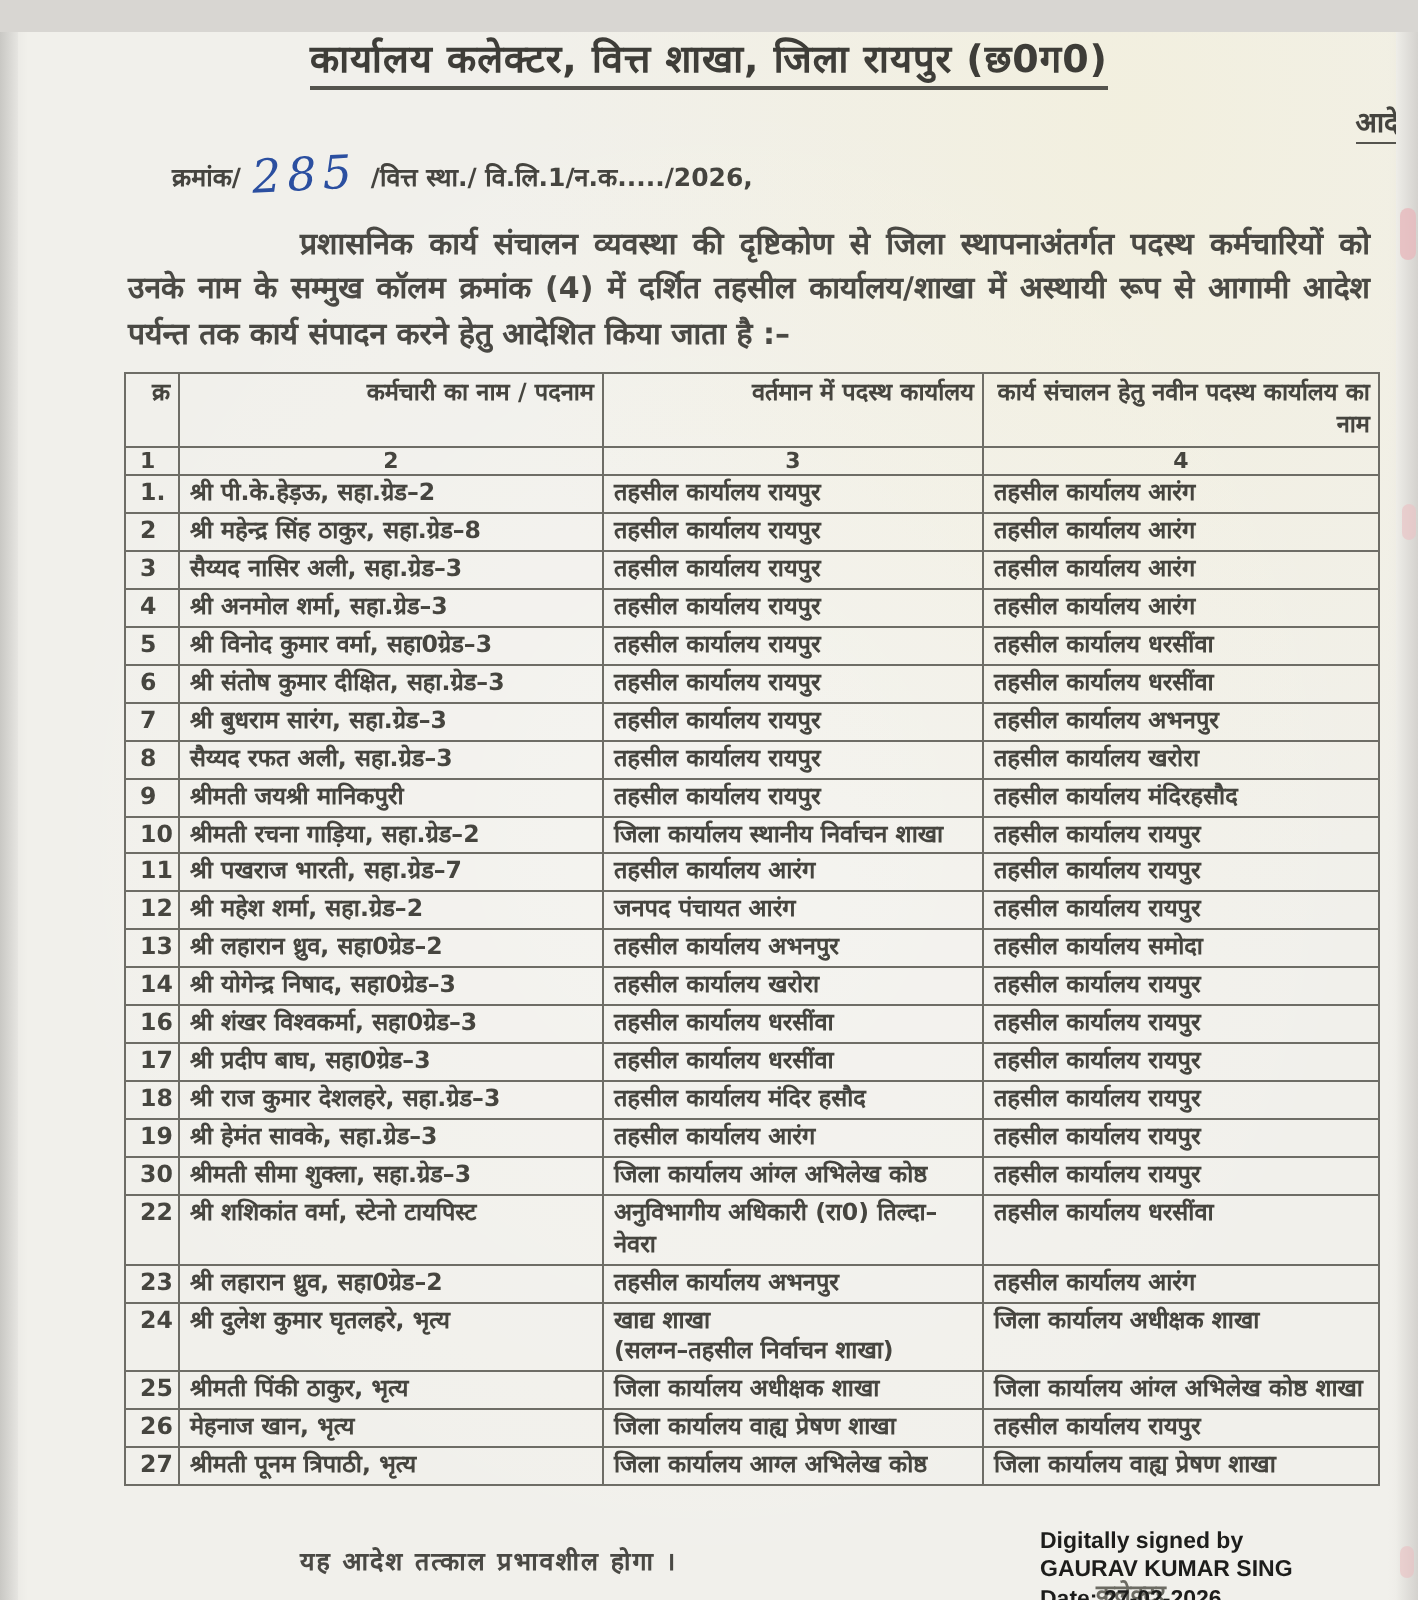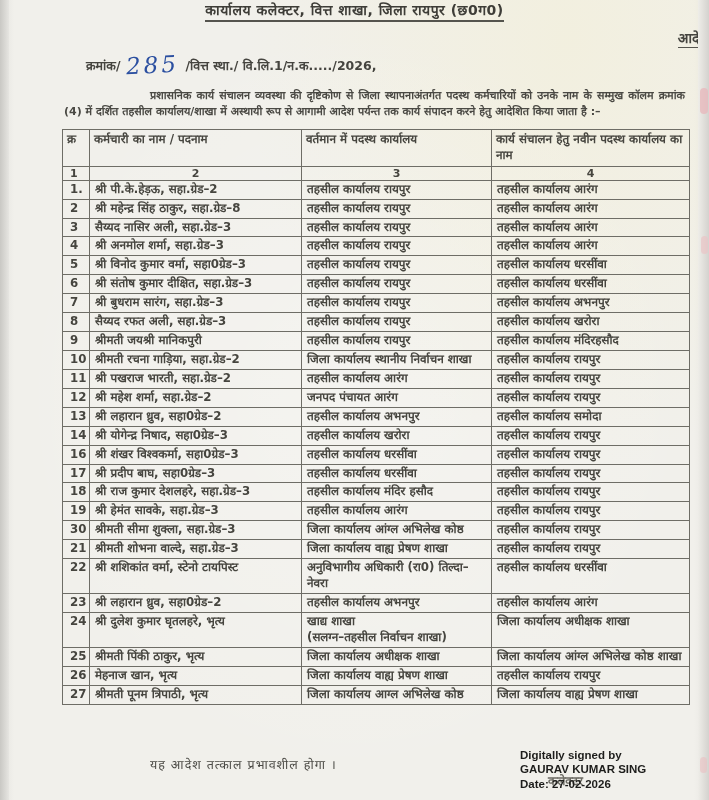--- a/index.html
+++ b/index.html
@@ -18,22 +18,22 @@
       linear-gradient(90deg,#e3e2de 0px,#f1f0eb 14px,#f1f0eb 694px,#e7e5e1 709px);
     color:#45443f;
   }
   .edge-left{position:absolute;left:0;top:0;width:9px;height:800px;background:linear-gradient(90deg,#c9c8c4,#e6e5e1);}
   .edge-right{position:absolute;right:0;top:0;width:11px;height:800px;background:linear-gradient(270deg,#d4d2ce,#eeede8);}
   .smudge1{position:absolute;right:1px;top:88px;width:8px;height:26px;background:#e7b9bd;border-radius:4px;opacity:.8;}
   .smudge2{position:absolute;right:1px;top:236px;width:7px;height:18px;background:#eac4c6;border-radius:4px;opacity:.7;}
   .smudge3{position:absolute;right:2px;top:757px;width:7px;height:16px;background:#e9bfc2;border-radius:4px;opacity:.6;}
 
   .doc-title{
-    text-align:center;
-    font-size:14px;font-weight:bold;color:#3e3d38;
+    text-align:center;margin-top:16px;
+    font-size:19px;font-weight:bold;color:#3e3d38;
   }
   .doc-title span{border-bottom:2px solid #55544e;padding-bottom:2px;letter-spacing:.5px;}
   .doc-subtitle{text-align:right;margin-top:9px;font-size:14px;font-weight:bold;}
   .doc-subtitle span{border-bottom:1.5px solid #55544e;padding-bottom:1px;}
 
   .ref-line{
     display:flex;justify-content:space-between;align-items:flex-start;
     margin:6px 26px 0 86px;font-size:12.5px;font-weight:bold;color:#45443f;
   }
   .ref-left{display:flex;align-items:flex-end;gap:6px;}
@@ -41,44 +41,44 @@
     font-size:23px;color:#2b4fa0;font-style:italic;letter-spacing:3px;
     transform:rotate(-3deg);line-height:.9;font-weight:normal;
     font-family:"DejaVu Serif",serif;position:relative;top:2px;
   }
   .hand-date{
     font-size:17px;color:#2e3a55;font-style:italic;letter-spacing:1px;
     font-family:"DejaVu Serif",serif;font-weight:bold;
   }
   .body-para{
     margin:14px 24px 0 64px;
-    font-size:11px;line-height:1.5;text-align:justify;
+    font-size:15px;line-height:1.5;text-align:justify;
     text-indent:86px;font-weight:bold;color:#4a4944;
   }
 
   table.order{
     border-collapse:collapse;table-layout:fixed;
     margin:8px 0 0 62px;width:627px;
     font-size:11.8px;color:#46453f;font-weight:bold;
   }
   table.order th,table.order td{
     border:1px solid #6e6d66;
     padding:1px 5px;vertical-align:top;text-align:left;
     white-space:pre-line;line-height:1.35;
     overflow:hidden;
   }
-  table.order th{text-align:left;font-weight:bold;padding:2px 4px;}
+  table.order th{text-align:right;font-weight:bold;padding:2px 4px;}
   table.order .numrow td{text-align:center;padding:0 4px;font-size:11px;line-height:1.2;}
   col.c1{width:27px;} col.c2{width:212px;} col.c3{width:190px;} col.c4{width:198px;}
   table.order td:first-child{text-align:left;padding-left:7px;}
 
   .closing-row{position:absolute;left:0;top:748px;width:709px;}
   .closing-line{
     position:absolute;left:150px;top:8px;
-    font-size:12.5px;font-weight:normal;color:#4a4944;letter-spacing:1px;
+    font-size:12.5px;font-weight:bold;color:#4a4944;letter-spacing:1px;
   }
   .sig-block{
     position:absolute;left:520px;top:0px;width:185px;
     font-family:"Liberation Sans",sans-serif;
     font-size:11.5px;line-height:1.25;color:#1d1d1b;font-weight:bold;
   }
   .sig-block .sig-line{position:relative;z-index:2;}
   .sig-overlay{
     position:absolute;z-index:1;color:#55544c;font-weight:bold;
     font-family:"DejaVu Sans",sans-serif;opacity:.85;
@@ -189,21 +189,21 @@
           <td>तहसील कार्यालय मंदिरहसौद</td>
         </tr>
         <tr>
           <td>10</td>
           <td>श्रीमती रचना गाड़िया, सहा.ग्रेड–2</td>
           <td>जिला कार्यालय स्थानीय निर्वाचन शाखा</td>
           <td>तहसील कार्यालय रायपुर</td>
         </tr>
         <tr>
           <td>11</td>
-          <td>श्री पखराज भारती, सहा.ग्रेड–2</td>
+          <td>श्री पखराज भारती, सहा.ग्रेड–7</td>
           <td>तहसील कार्यालय आरंग</td>
           <td>तहसील कार्यालय रायपुर</td>
         </tr>
         <tr>
           <td>12</td>
           <td>श्री महेश शर्मा, सहा.ग्रेड–2</td>
           <td>जनपद पंचायत आरंग</td>
           <td>तहसील कार्यालय रायपुर</td>
         </tr>
         <tr>
@@ -239,26 +239,20 @@
         <tr>
           <td>19</td>
           <td>श्री हेमंत सावके, सहा.ग्रेड–3</td>
           <td>तहसील कार्यालय आरंग</td>
           <td>तहसील कार्यालय रायपुर</td>
         </tr>
         <tr>
           <td>30</td>
           <td>श्रीमती सीमा शुक्ला, सहा.ग्रेड–3</td>
           <td>जिला कार्यालय आंग्ल अभिलेख कोष्ठ</td>
-          <td>तहसील कार्यालय रायपुर</td>
-        </tr>
-        <tr>
-          <td>21</td>
-          <td>श्रीमती शोभना वाल्दे, सहा.ग्रेड–3</td>
-          <td>जिला कार्यालय वाह्य प्रेषण शाखा</td>
           <td>तहसील कार्यालय रायपुर</td>
         </tr>
         <tr>
           <td>22</td>
           <td>श्री शशिकांत वर्मा, स्टेनो टायपिस्ट</td>
           <td>अनुविभागीय अधिकारी (रा0) तिल्दा–नेवरा</td>
           <td>तहसील कार्यालय धरसींवा</td>
         </tr>
         <tr>
           <td>23</td>

